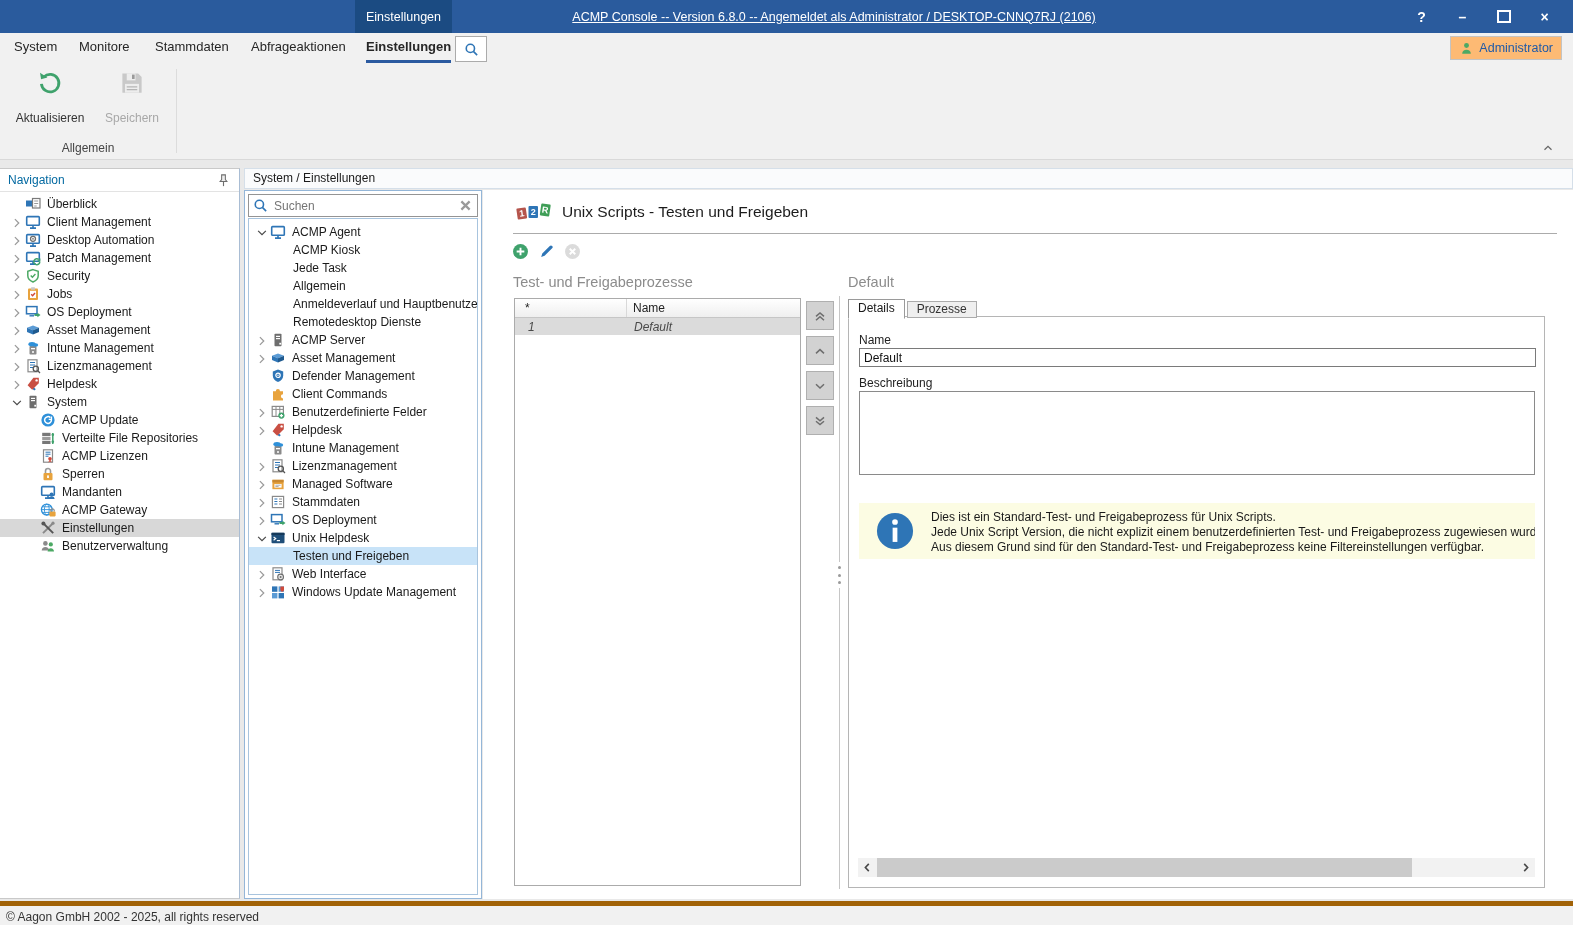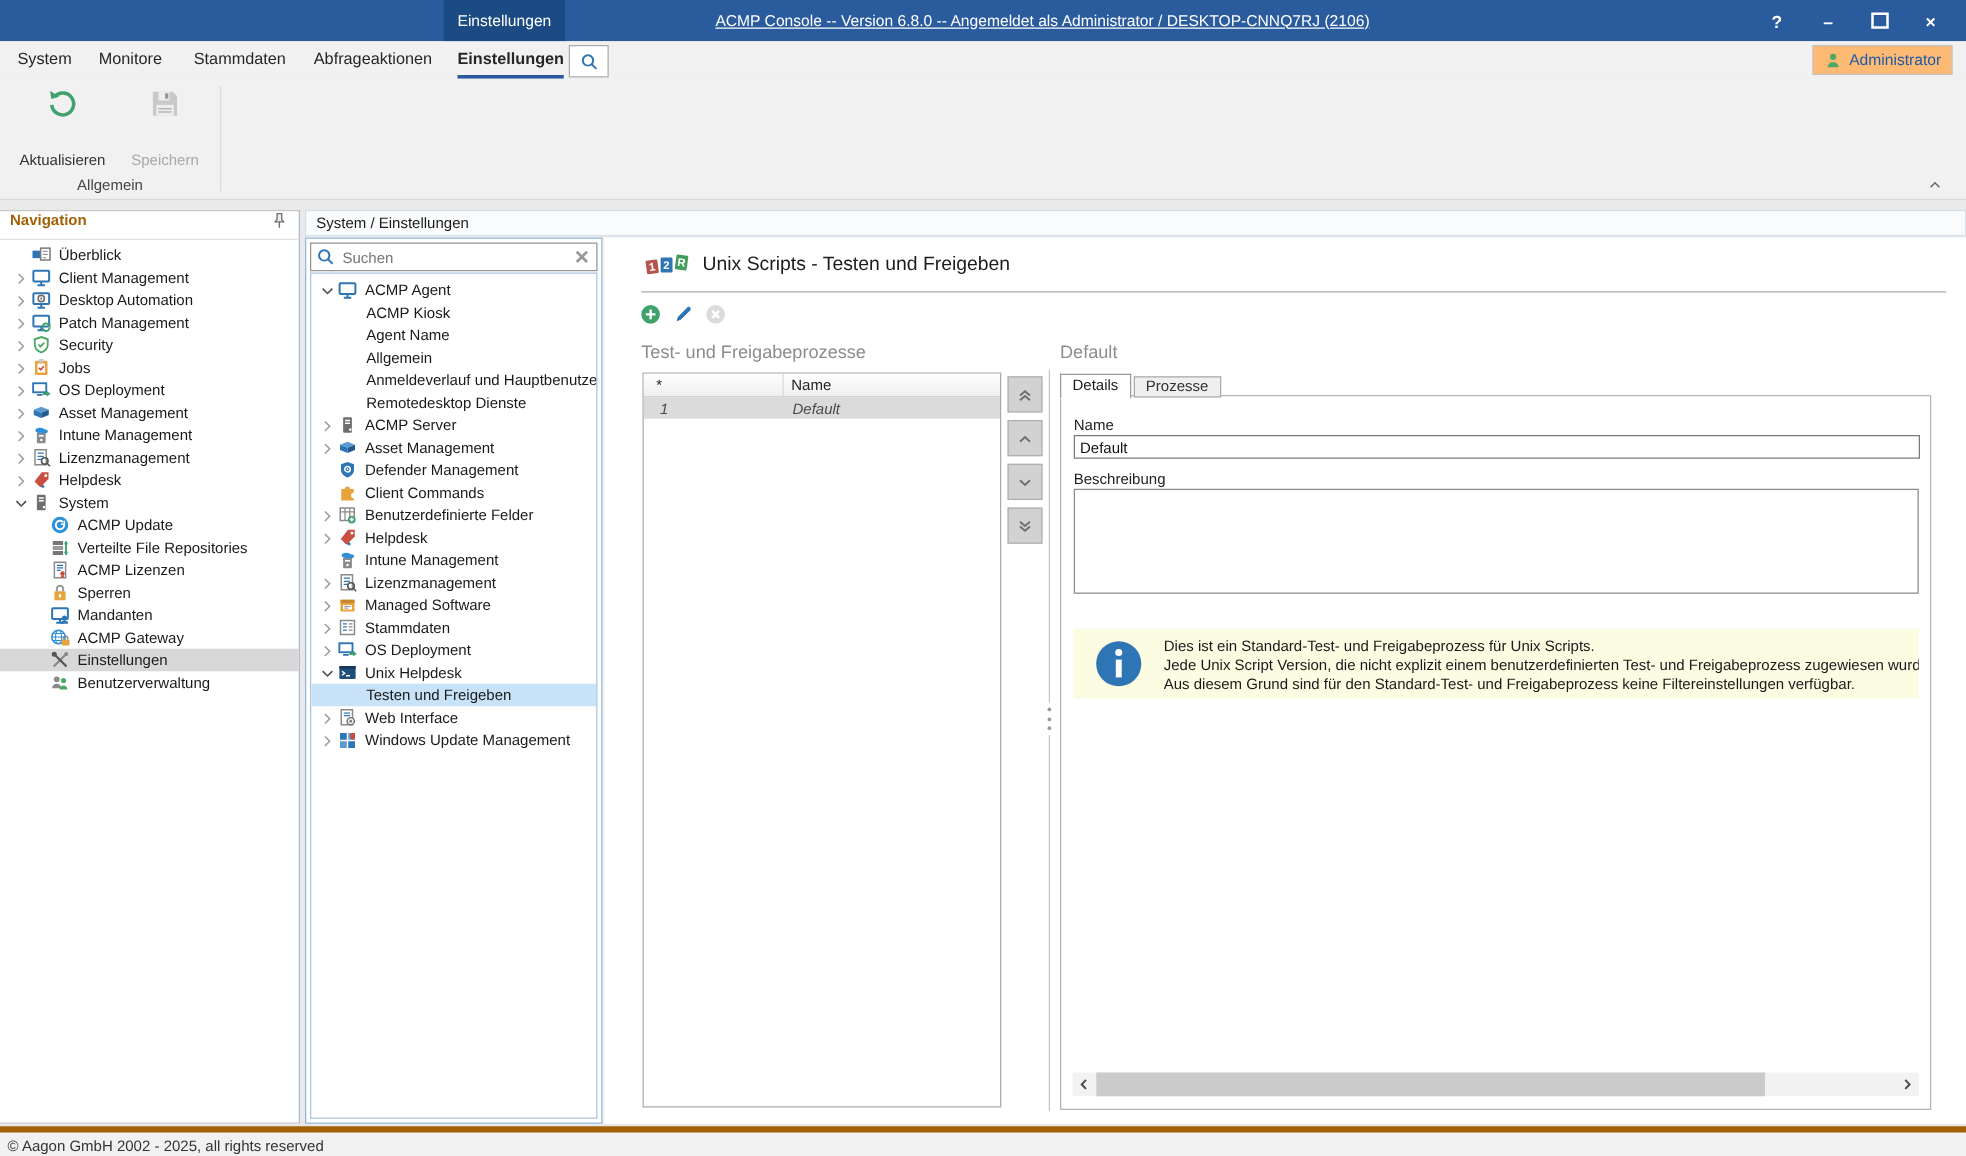--- a/index.html
+++ b/index.html
@@ -26,33 +26,33 @@
   .mitem.active{font-weight:bold;border-bottom:3px solid #2B5AA0;}
   #msearch{left:455px;top:36px;width:30px;height:24px;background:#fff;border:1px solid #ABABAB;
            display:flex;align-items:center;justify-content:center;position:absolute;}
   #adminbtn{right:11px;top:36px;height:22px;background:#fdba74;border:1px solid #C3C3C3;
             display:flex;align-items:center;gap:5px;padding:0 8px;color:#1F5AA8;
             font-size:12.5px;position:absolute;}
 
   
   #ribbon{left:0;top:63px;width:100%;height:97px;background:#F1F1F1;border-bottom:1px solid #D9D9D9;box-sizing:border-box;}
   .rbtn{position:absolute;top:69px;width:80px;height:58px;display:flex;flex-direction:column;
-        align-items:center;justify-content:flex-start;gap:24px;}
+        align-items:center;justify-content:flex-start;gap:14px;}
   .rbtn .bigic{width:28px;height:28px;}
   .rbtn .rlabel{font-size:12px;color:#333;}
   .rbtn.disabled .rlabel{color:#A8A8A8;}
   #rgroup{left:0;top:141px;width:176px;text-align:center;color:#444;font-size:12px;}
   #rdivider{left:176px;top:69px;width:1px;height:84px;background:#DCDCDC;}
   #rchevron{right:18px;top:141px;width:14px;height:14px;}
 
   
   #nav{left:0;top:168px;width:240px;height:731px;background:#fff;border-top:1px solid #C9C9C9;
        border-right:1px solid #A9BDD4;border-bottom:1px solid #C9C9C9;box-sizing:border-box;}
-  #nav-h{height:22px;border-bottom:1px solid #E3E3E3;display:flex;
-         justify-content:space-between;padding:0 8px;font-size:12px;color:#a16207;font-weight:bold;}
+  #nav-h{height:22px;border-bottom:1px solid #E3E3E3;display:flex;align-items:center;
+         justify-content:space-between;padding:0 8px;font-size:12px;color:#0369a1;}
   .pinic{width:15px;height:15px;}
   .trow{height:18px;display:flex;align-items:center;padding-left:10px;cursor:default;white-space:nowrap;}
   .trow.lvl1{padding-left:40px;}
   .trow.sel-gray{background:#D8D8D8;}
   .tw{width:15px;height:15px;flex:0 0 15px;}
   .tw svg{width:14px;height:14px;margin-top:1px;}
   .ic{width:16px;height:16px;flex:0 0 16px;margin-right:6px;}
   .ic svg{width:16px;height:16px;}
   .lbl{white-space:nowrap;}
 
@@ -519,21 +519,21 @@
               <rect x="1.7" y="2.6" width="12.6" height="8.6" rx="0.8" fill="#fff" stroke="#2E75B6" stroke-width="1.6"></rect>
               <path d="M5 14.1h6M8 11.4v2.5" stroke="#2E75B6" stroke-width="1.6" fill="none"></path>
             </svg>
           </span>
           <span class="lbl">ACMP Agent</span>
         </div>
       <div class="trow lvl1">
           <span class="lbl">ACMP Kiosk</span>
         </div>
       <div class="trow lvl1">
-          <span class="lbl">Agent Name</span>
+          <span class="lbl">Jede Task</span>
         </div>
       <div class="trow lvl1">
           <span class="lbl">Allgemein</span>
         </div>
       <div class="trow lvl1">
           <span class="lbl">Anmeldeverlauf und Hauptbenutzer</span>
         </div>
       <div class="trow lvl1">
           <span class="lbl">Remotedesktop Dienste</span>
         </div>

